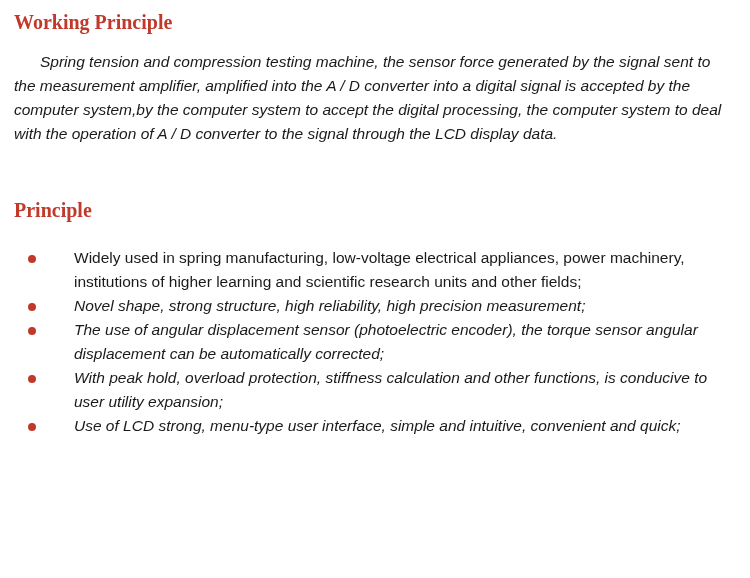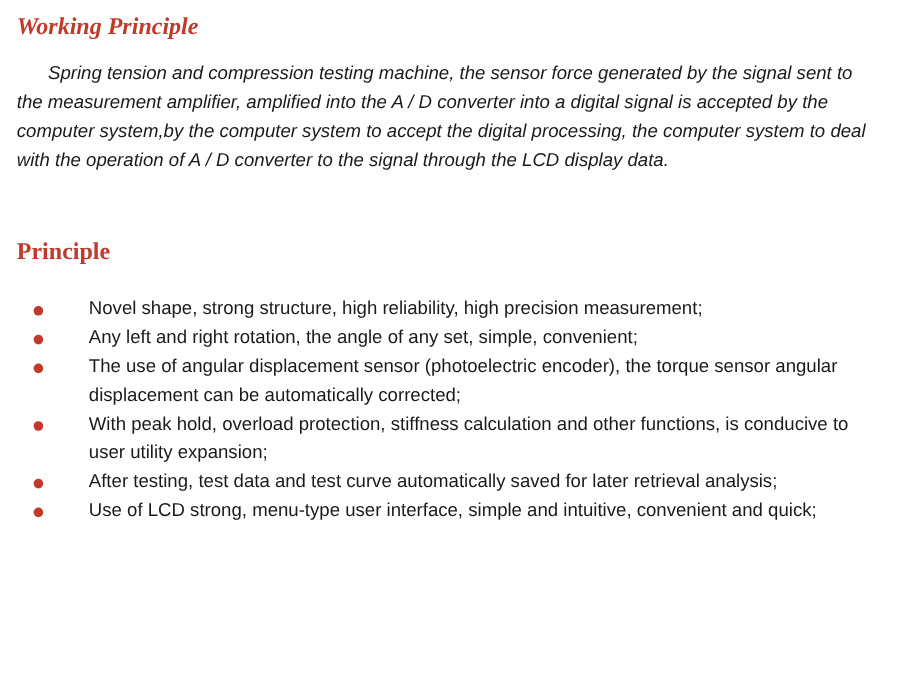--- a/index.html
+++ b/index.html
@@ -24,21 +24,20 @@
   .section-heading {
     font-family: "Liberation Serif", serif;
     font-weight: bold;
     font-size: 20px;
     color: #c0392b;
     margin: 0;
     line-height: 1.2;
   }
   #working-principle-heading {
     padding-top: 10px;
-    font-style: italic;
   }
   .body-paragraph {
     font-size: 15.5px;
     line-height: 24px;
     color: #1a1a1a;
     margin: 16px 0 0 0;
     text-align: left;
     text-indent: 26px;
     padding-right: 8px;
     font-style: italic;
@@ -55,20 +54,21 @@
     position: relative;
     padding-left: 60px;
     font-size: 15.5px;
     line-height: 24px;
     color: #1a1a1a;
     margin-bottom: 0px;
     padding-right: 10px;
   }
   .feature-item + .feature-item {
     margin-top: 0px;
+    font-style: italic;
   }
   .bullet {
     position: absolute;
     left: 14px;
     top: 9px;
     width: 8px;
     height: 8px;
     border-radius: 50%;
     background: #c0392b;
     display: block;
@@ -84,37 +84,33 @@
 
   <h2 class="section-heading" id="working-principle-heading">Working Principle</h2>
 
   <p class="body-paragraph">Spring tension and compression testing machine, the sensor force generated by the signal sent to the measurement amplifier, amplified into the A / D converter into a digital signal is accepted by the computer system,by the computer system to accept the digital processing, the computer system to deal with the operation of A / D converter to the signal through the LCD display data.</p>
 
   <h2 class="section-heading" id="features-heading">Principle</h2>
 
   <ul class="features-list">
     <li class="feature-item">
       <span class="bullet"></span>
-      <span class="feature-text">Novel shape, strong structure, high reliability, high precision measurement;</span>
+      <span class="feature-text">Widely used in spring manufacturing, low-voltage electrical appliances, power machinery, institutions of higher learning and scientific research units and other fields;</span>
     </li>
     <li class="feature-item">
       <span class="bullet"></span>
-      <span class="feature-text">Any left and right rotation, the angle of any set, simple, convenient;</span>
+      <span class="feature-text">Novel shape, strong structure, high reliability, high precision measurement;</span>
     </li>
     <li class="feature-item">
       <span class="bullet"></span>
       <span class="feature-text">The use of angular displacement sensor (photoelectric encoder), the torque sensor angular displacement can be automatically corrected;</span>
     </li>
     <li class="feature-item">
       <span class="bullet"></span>
       <span class="feature-text">With peak hold, overload protection, stiffness calculation and other functions, is conducive to user utility expansion;</span>
     </li>
     <li class="feature-item">
       <span class="bullet"></span>
-      <span class="feature-text">After testing, test data and test curve automatically saved for later retrieval analysis;</span>
-    </li>
-    <li class="feature-item">
-      <span class="bullet"></span>
       <span class="feature-text">Use of LCD strong, menu-type user interface, simple and intuitive, convenient and quick;</span>
     </li>
   </ul>
 
 </div>
 
 </body></html>

